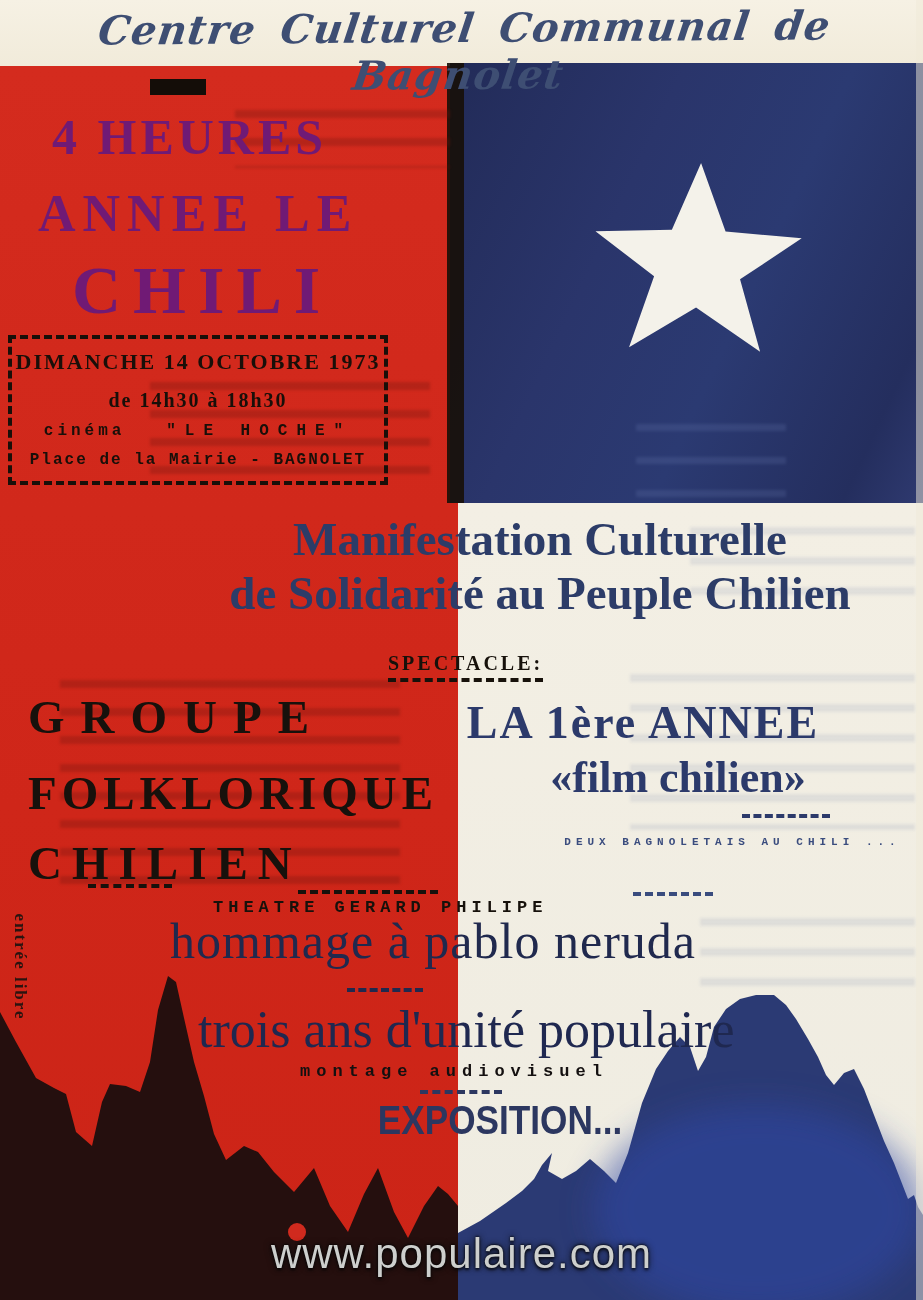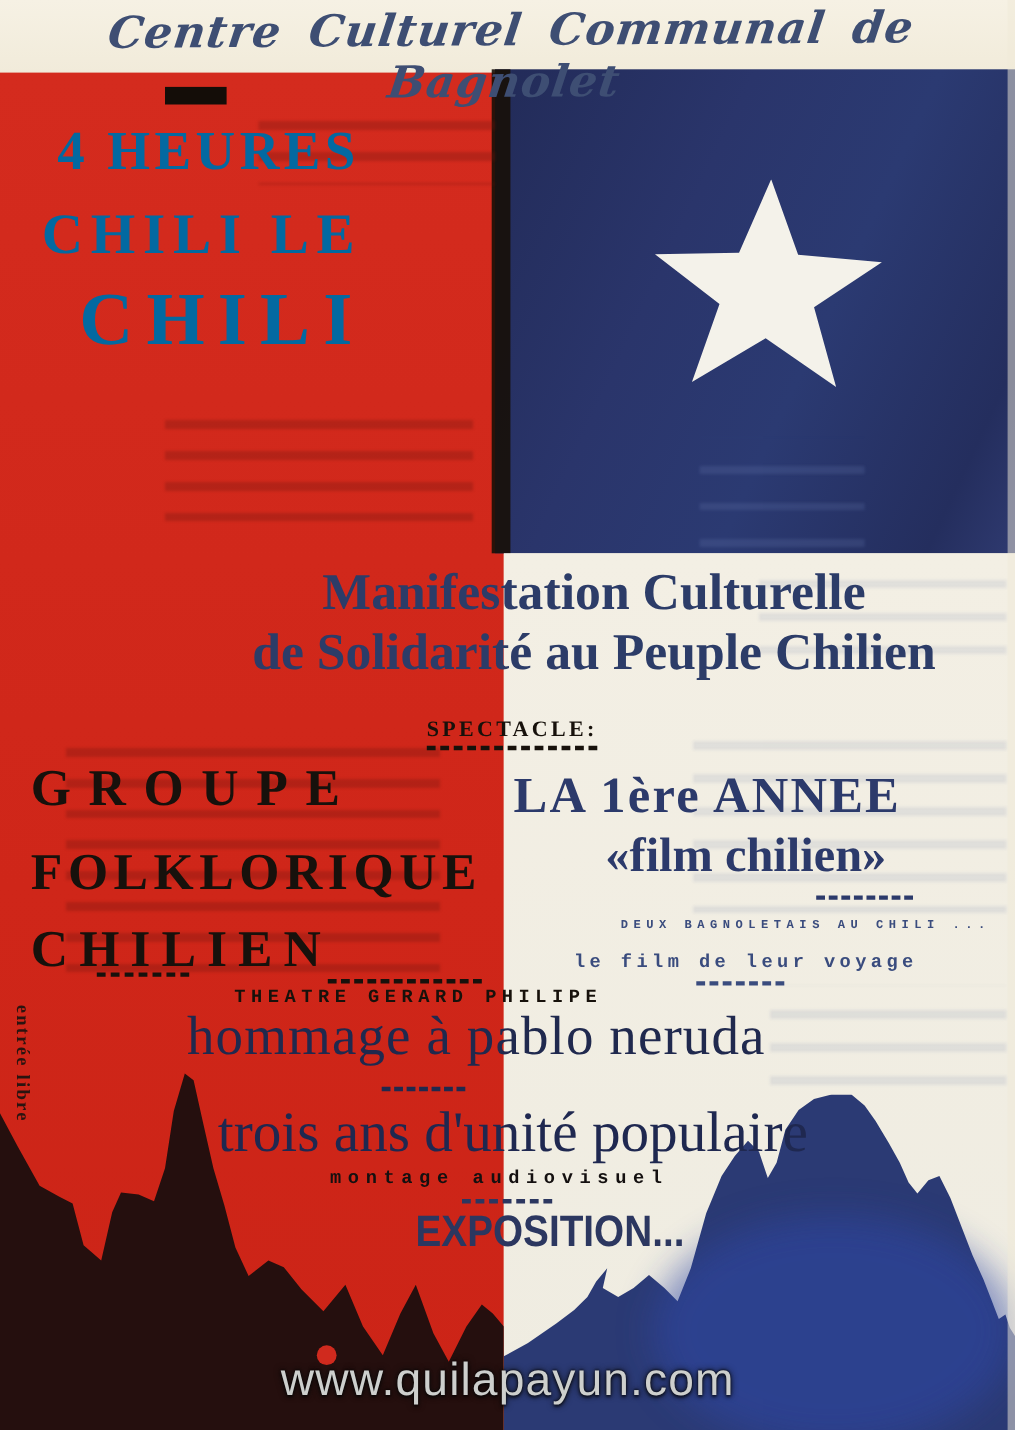--- a/index.html
+++ b/index.html
@@ -20,21 +20,21 @@
   
   .ghost{filter:blur(1.6px);opacity:.8;}
   .g-red{background:repeating-linear-gradient(180deg,transparent 0 20px,rgba(110,20,14,.38) 20px 28px);}
   .g-white{background:repeating-linear-gradient(180deg,transparent 0 22px,rgba(100,115,160,.16) 22px 30px);}
   .g-star{background:repeating-linear-gradient(180deg,transparent 0 26px,rgba(120,140,195,.22) 26px 33px);}
   
   .script-title{left:0;top:4px;width:923px;text-align:center;color:#3e4e73;
       font-family:"DejaVu Serif",serif;font-style:italic;font-weight:bold;font-size:40px;
       letter-spacing:1px;word-spacing:10px;transform:skewX(-8deg) rotate(-.4deg);}
   .black-dash{left:150px;top:79px;width:56px;height:16px;background:#140d08;}
-  .h1{color:#0369a1;font-weight:bold;line-height:1;}
+  .h1{color:#701a75;font-weight:bold;line-height:1;}
   .h1-l1{left:52px;top:112px;font-size:50px;letter-spacing:4px;}
   .h1-l2{left:38px;top:188px;font-size:52px;letter-spacing:7px;}
   .h1-l3{left:72px;top:256px;font-size:68px;letter-spacing:12px;}
   .event-box{left:8px;top:335px;width:372px;height:142px;border:4px dashed #190f09;}
   .ev{width:100%;text-align:center;color:#190f09;}
   .ev-date{top:10px;font-size:22px;font-weight:bold;letter-spacing:2px;}
   .ev-time{top:50px;font-size:20px;font-weight:bold;letter-spacing:2px;}
   .ev-venue{top:83px;font-family:"Liberation Mono",monospace;font-weight:bold;font-size:16px;letter-spacing:4px;}
   .ev-addr{top:112px;font-family:"Liberation Mono",monospace;font-weight:bold;font-size:16px;letter-spacing:2px;}
   .manif{left:0;top:513px;width:1080px;text-align:center;color:#2c3c68;font-weight:bold;
@@ -100,53 +100,61 @@
         </filter>
       </defs>
     <path fill="#2b3a74" d="M0,238 L22,226 L48,208 L64,196 L76,184 L84,170 L94,158 L90,176 L104,184 L118,176 L132,164 L146,176 L158,188 L170,158 L184,108 L198,74 L210,56 L222,42 L232,52 L240,76 L248,62 L256,32 L268,14 L282,4 L298,0 L316,0 L328,10 L338,24 L350,44 L360,62 L368,80 L376,90 L386,78 L396,74 L406,94 L416,120 L426,146 L436,168 L443,186 L450,204 L456,200 L460,212 L465,220 L465,305 L0,305 Z"></path>
     <ellipse cx="300" cy="215" rx="165" ry="105" fill="#2f46a5" opacity="0.55" filter="url(#b)"></ellipse>
   </svg>
 
   <div class="abs script-title">Centre Culturel Communal de Bagnolet</div>
 
   <div class="abs black-dash"></div>
   <div class="abs h1 h1-l1">4 HEURES</div>
-  <div class="abs h1 h1-l2">CHILI LE</div>
+  <div class="abs h1 h1-l2">ANNEE LE</div>
   <div class="abs h1 h1-l3">CHILI</div>
 
+  <div class="abs event-box">
+    <div class="abs ev ev-date">DIMANCHE 14 OCTOBRE 1973</div>
+    <div class="abs ev ev-time">de 14h30 à 18h30</div>
+    <div class="abs ev ev-venue">
+      <span>cinéma</span>&nbsp;&nbsp;
+      <span style="letter-spacing:9px;">"LE HOCHE"</span>
+    </div>
+    <div class="abs ev ev-addr">Place de la Mairie - BAGNOLET</div>
+  </div>
 
   <div class="abs manif">Manifestation Culturelle</div>
   <div class="abs manif2">de Solidarité au Peuple Chilien</div>
 
   <div class="abs spectacle">SPECTACLE:</div>
 
   <div class="abs grp grp-2">FOLKLORIQUE</div>
   <div class="abs grp grp-1">GROUPE</div>
   <div class="abs grp grp-3">CHILIEN</div>
   <div class="abs dashes" style="left:88px;top:884px;width:84px;"></div>
 
   <div class="abs film-title">LA 1ère ANNEE</div>
   <div class="abs film-sub">«film chilien»</div>
   <div class="abs dashes" style="left:742px;top:814px;width:88px;border-color:#2c3a6b;"></div>
 
   <div class="abs deux">DEUX BAGNOLETAIS AU CHILI ...</div>
-  <div class="abs lefilm">le film de leur voyage</div>
   <div class="abs dashes" style="left:633px;top:892px;width:80px;border-color:#3a4c7e;"></div>
 
   <div class="abs dashes" style="left:298px;top:890px;width:140px;"></div>
   <div class="abs theatre">THEATRE GERARD PHILIPE</div>
 
   <div class="abs hommage">hommage à pablo neruda</div>
   <div class="abs dashes" style="left:347px;top:988px;width:76px;border-color:#20294e;"></div>
 
   <div class="abs trois">trois ans d'unité populaire</div>
 
   <div class="abs montage">montage audiovisuel</div>
   <div class="abs dashes" style="left:420px;top:1090px;width:82px;border-color:#2c3760;"></div>
 
   <div class="abs expo">EXPOSITION...</div>
 
   <div class="abs entree">entrée libre</div>
 
-  <div class="abs watermark">www.quilapayun.com</div>
+  <div class="abs watermark">www.populaire.com</div>
 
   <div class="abs right-edge"></div>
 </div>
 
 </body></html>

